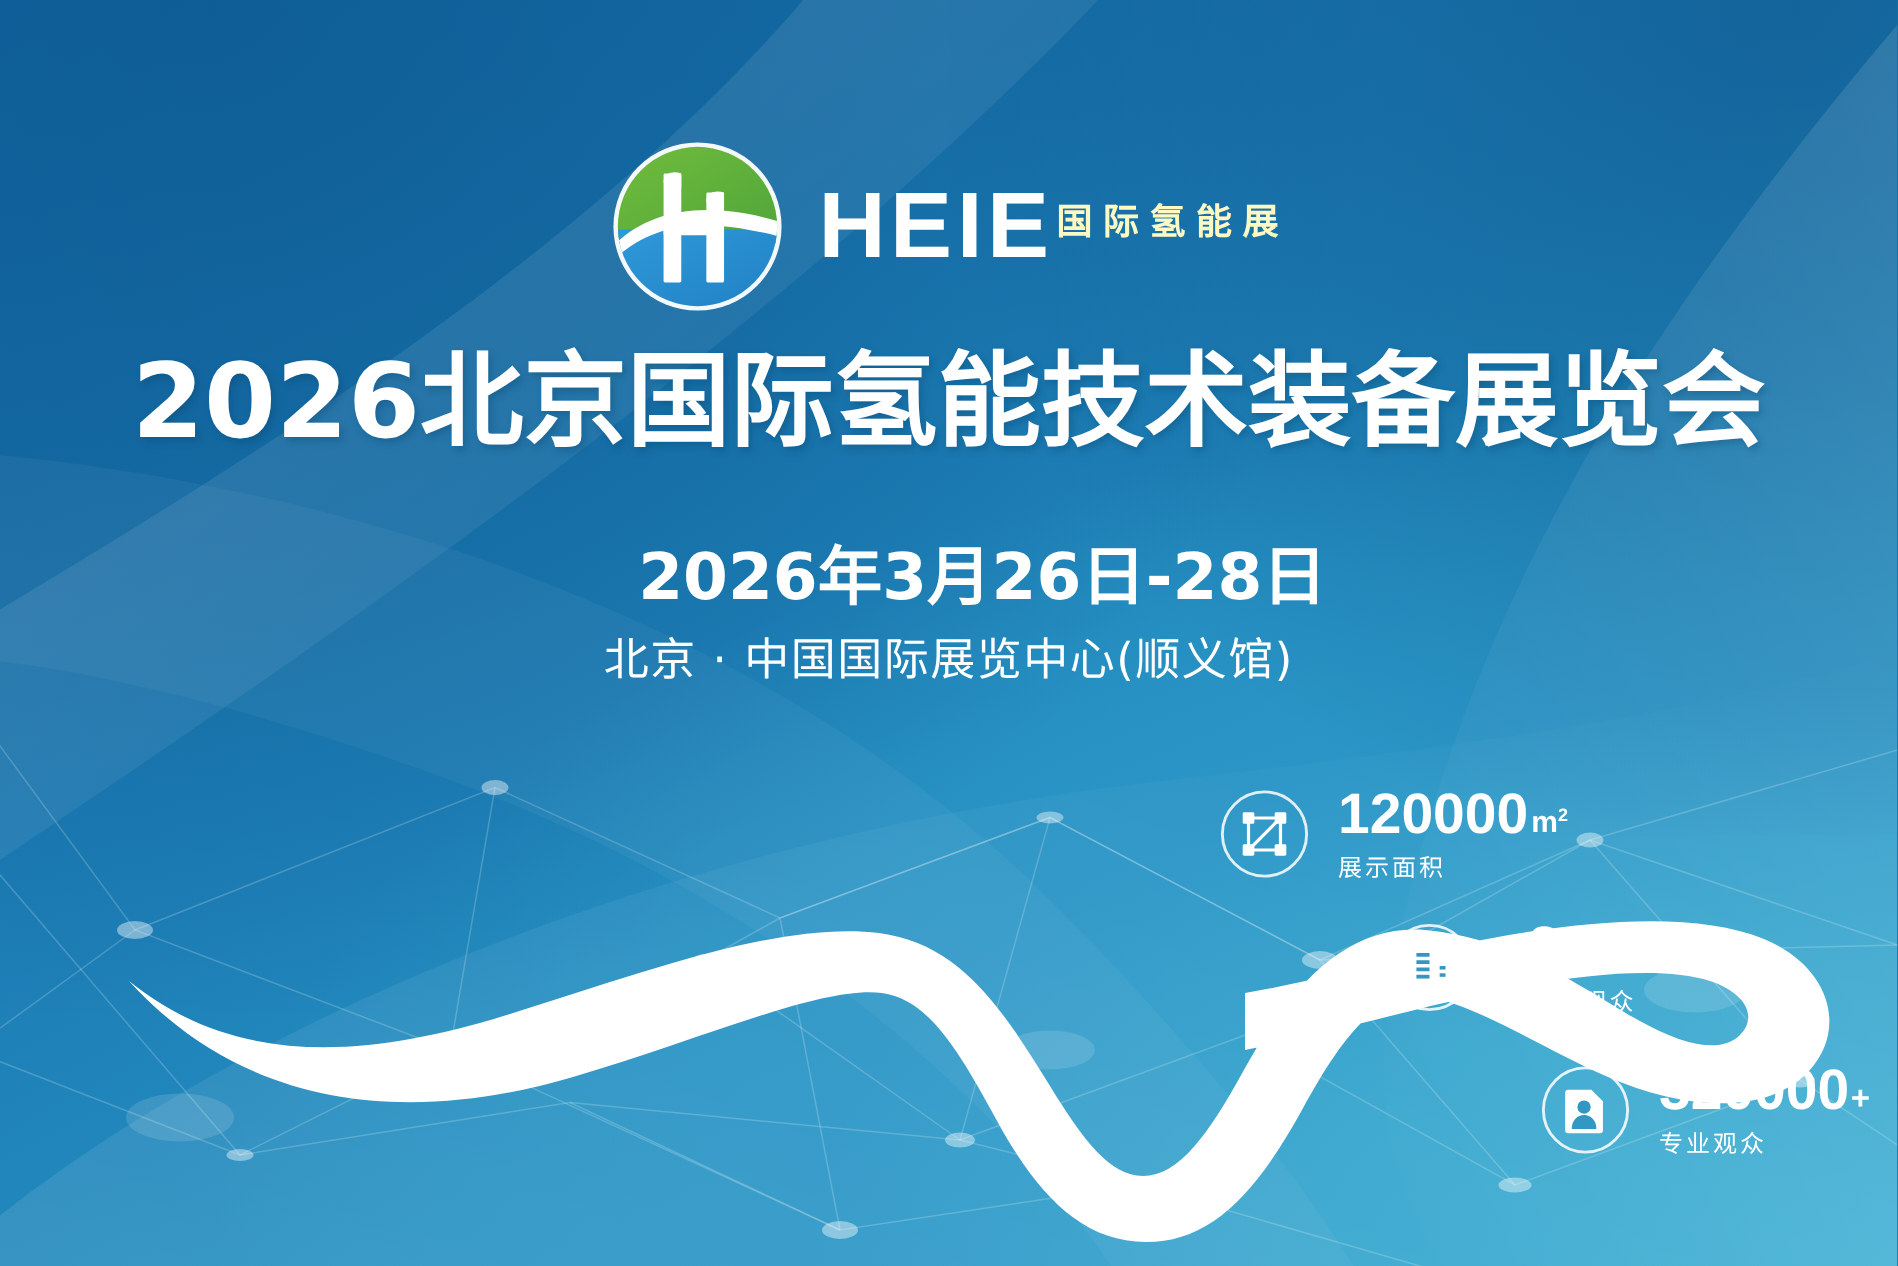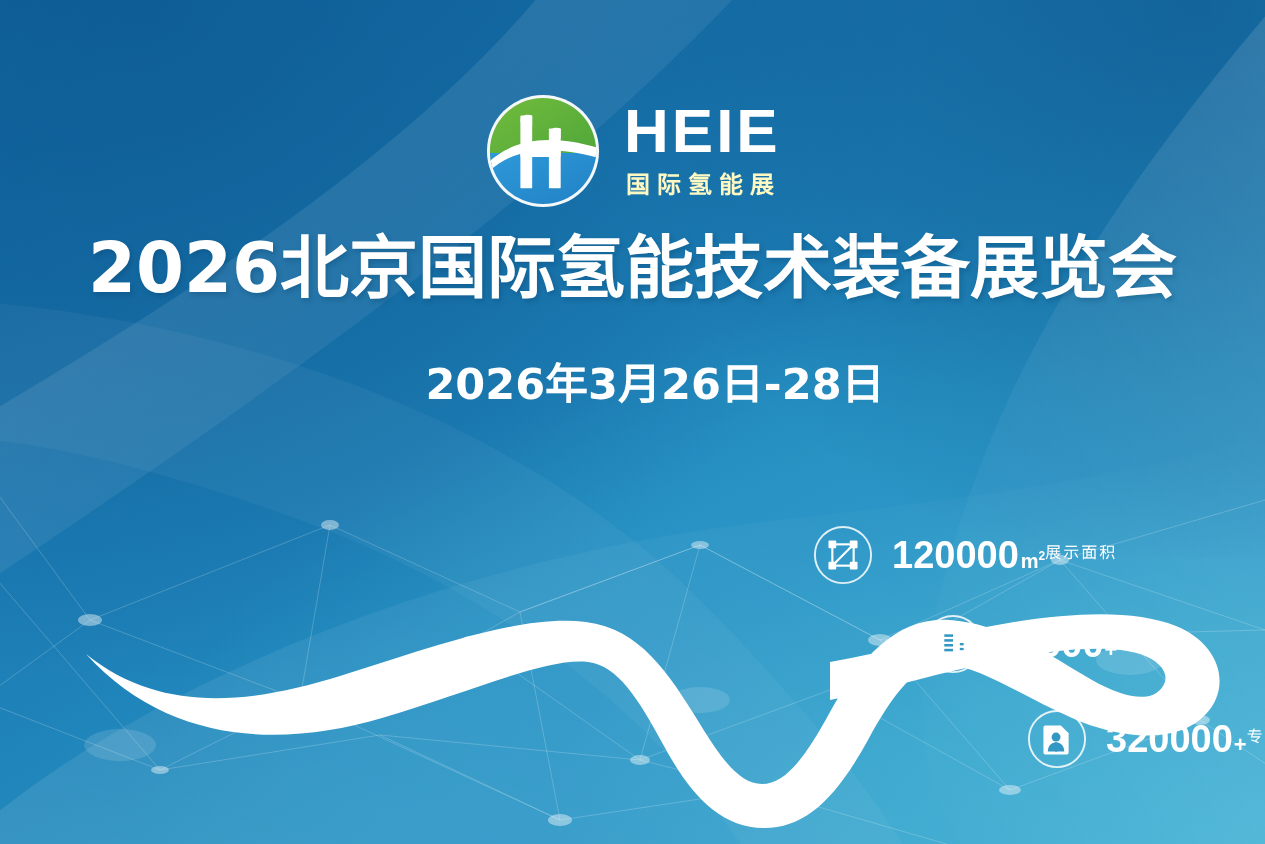--- a/index.html
+++ b/index.html
@@ -58,21 +58,21 @@
   .logo-lockup {
     position: absolute;
     left: 0; right: 0;
     top: 92px;
     display: flex;
     justify-content: center;
     align-items: center;
     gap: 22px;
   }
   .logo-mark { width: 118px; height: 118px; flex: 0 0 auto; }
-  .logo-words { display: flex; flex-direction: column; align-items: flex-start; }
+  .logo-words { display: flex; flex-direction: row; align-items: flex-start; }
   .logo-heie {
     color: #ffffff;
     font-size: 62px;
     font-weight: bold;
     letter-spacing: 3px;
     line-height: 0.92;
     font-family: "Liberation Sans", "DejaVu Sans", sans-serif;
   }
   .logo-cn {
     color: #fef9c3;
@@ -153,21 +153,21 @@
     gap: 18px;
   }
   .stat-1 { left: 812px; top: 524px; }
   .stat-2 { left: 922px; top: 613px; gap: 35px; }
   .stat-3 { left: 1026px; top: 708px; }
 
   .stat-icon {
     width: 62px; height: 62px;
     flex: 0 0 auto;
   }
-  .stat-text { display: flex; flex-direction: row; line-height: 1; }
+  .stat-text { display: flex; flex-direction: column; line-height: 1; }
   .stat-value {
     color: #ffffff;
     font-size: 38px;
     font-weight: bold;
     letter-spacing: 0px;
     white-space: nowrap;
     display: flex;
     align-items: baseline;
     font-family: "Liberation Sans", "DejaVu Sans", sans-serif;
   }
@@ -317,20 +317,21 @@
         </g>
       </svg>
       <div class="logo-words">
         <div class="logo-heie">HEIE</div>
         <div class="logo-cn">国际氢能展</div>
       </div>
     </div>
 
     <div class="main-title">2026北京国际氢能技术装备展览会</div>
     <div class="event-date">2026年3月26日-28日</div>
+    <div class="event-venue">北京 · 中国国际展览中心(顺义馆)</div>
 
     <div class="slogan">
     </div>
 
     <div class="stats">
 
       <div class="stat stat-1">
         <svg class="stat-icon" viewBox="0 0 64 64">
           <circle cx="32" cy="32" r="29" fill="none" stroke="#ffffff" stroke-opacity="0.85" stroke-width="2"></circle>
           <g stroke="#ffffff" stroke-width="2.2" fill="none">

